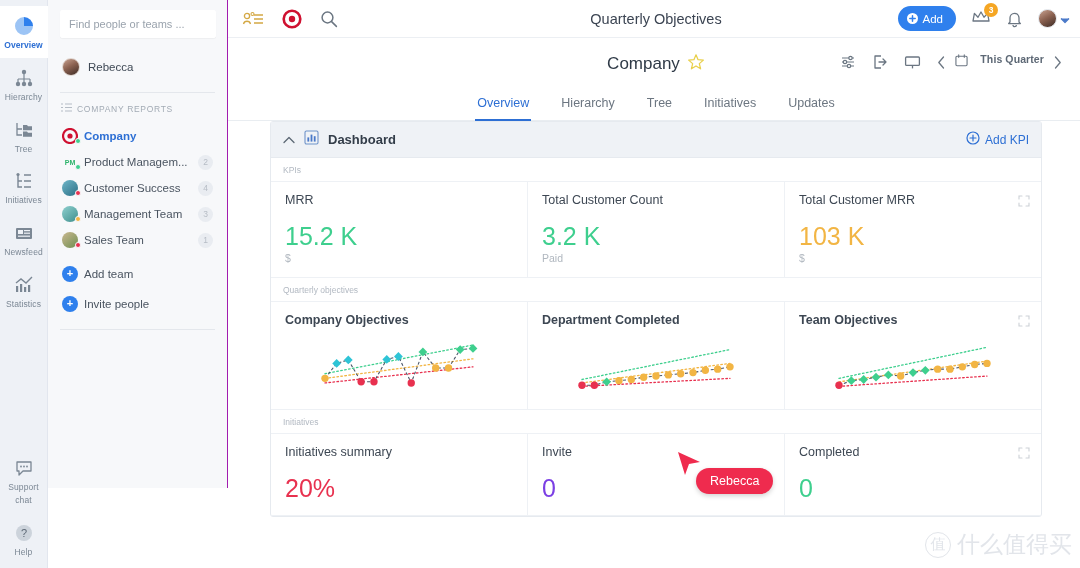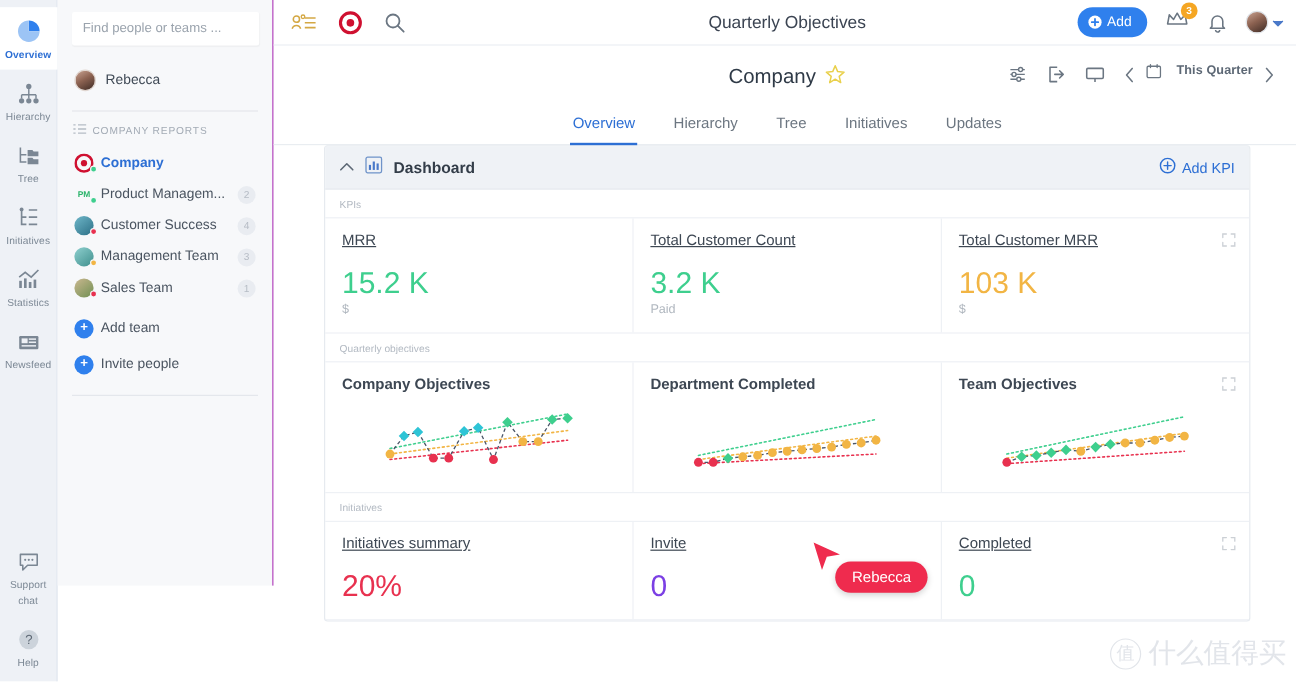--- a/index.html
+++ b/index.html
@@ -190,21 +190,21 @@
   .grp-label {
     font-size: 8.5px; color: #b2b9c2; padding: 7px 12px 6px;
     border-bottom: 1px solid #eef1f5;
   }
   .kpi-row { display: flex; border-bottom: 1px solid #eef1f5; }
   .kpi-cell {
     flex: 1 1 0; padding: 11px 14px 13px; border-right: 1px solid #eef1f5;
     position: relative; min-height: 72px;
   }
   .kpi-cell:last-child { border-right: none; }
-  .kpi-name { font-size: 12.5px; color: #3d4753; text-decoration: underline; }
+  .kpi-name { font-size: 12.5px; color: #3d4753; }
   .kpi-val { font-size: 25px; margin-top: 16px; line-height: 1.05; font-weight: normal; }
   .kpi-sub { font-size: 10.5px; color: #b0b7bf; margin-top: 3px; }
   .expand-ico {
     position: absolute; right: 11px; top: 11px; cursor: pointer; opacity: .5;
   }
 
   .obj-row { display: flex; border-bottom: 1px solid #eef1f5; align-items: flex-end; }
   .obj-cell {
     flex: 1 1 0; padding: 11px 14px 8px; border-right: 1px solid #eef1f5;
     position: relative; min-height: 102px;
@@ -283,41 +283,41 @@
           <circle cx="4" cy="3.5" r="1.6" fill="#7b8794"></circle>
           <path d="M10 4 h7 M10 10 h7 M10 16 h7" stroke="#7b8794" stroke-width="1.4"></path>
         </svg>
       </span>
       <span class="rail-lbl">Initiatives</span>
     </div>
 
     <div class="rail-item">
       <span class="rail-ico">
         <svg width="20" height="20" viewBox="0 0 20 20">
+          <rect x="2" y="5" width="16" height="11" rx="1" fill="#7b8794"></rect>
+          <rect x="4" y="7" width="5" height="4" fill="#eef1f6"></rect>
+          <rect x="10" y="7" width="6" height="1.2" fill="#eef1f6"></rect>
+          <rect x="10" y="9.6" width="6" height="1.2" fill="#eef1f6"></rect>
+          <rect x="4" y="12.6" width="12" height="1.2" fill="#eef1f6"></rect>
+        </svg>
+      </span>
+      <span class="rail-lbl">Newsfeed</span>
+    </div>
+
+    <div class="rail-item">
+      <span class="rail-ico">
+        <svg width="20" height="20" viewBox="0 0 20 20">
           <path d="M2 8 L7 4 L12 8 L18 2" stroke="#7b8794" stroke-width="1.4" fill="none"></path>
           <rect x="2" y="11" width="2.2" height="6" fill="#7b8794"></rect>
           <rect x="6" y="9" width="2.2" height="8" fill="#7b8794"></rect>
           <rect x="10" y="12" width="2.2" height="5" fill="#7b8794"></rect>
           <rect x="14" y="10" width="2.2" height="7" fill="#7b8794"></rect>
         </svg>
       </span>
       <span class="rail-lbl">Statistics</span>
-    </div>
-
-    <div class="rail-item">
-      <span class="rail-ico">
-        <svg width="20" height="20" viewBox="0 0 20 20">
-          <rect x="2" y="5" width="16" height="11" rx="1" fill="#7b8794"></rect>
-          <rect x="4" y="7" width="5" height="4" fill="#eef1f6"></rect>
-          <rect x="10" y="7" width="6" height="1.2" fill="#eef1f6"></rect>
-          <rect x="10" y="9.6" width="6" height="1.2" fill="#eef1f6"></rect>
-          <rect x="4" y="12.6" width="12" height="1.2" fill="#eef1f6"></rect>
-        </svg>
-      </span>
-      <span class="rail-lbl">Newsfeed</span>
     </div>
 
     <div class="rail-spacer"></div>
 
     <div class="rail-item">
       <span class="rail-ico">
         <svg width="20" height="20" viewBox="0 0 20 20">
           <path d="M3 4 h14 v9 h-8 l-4 4 v-4 h-2 z" fill="none" stroke="#7b8794" stroke-width="1.3" stroke-linejoin="round"></path>
           <circle cx="7" cy="8.5" r=".9" fill="#7b8794"></circle>
           <circle cx="10" cy="8.5" r=".9" fill="#7b8794"></circle>

